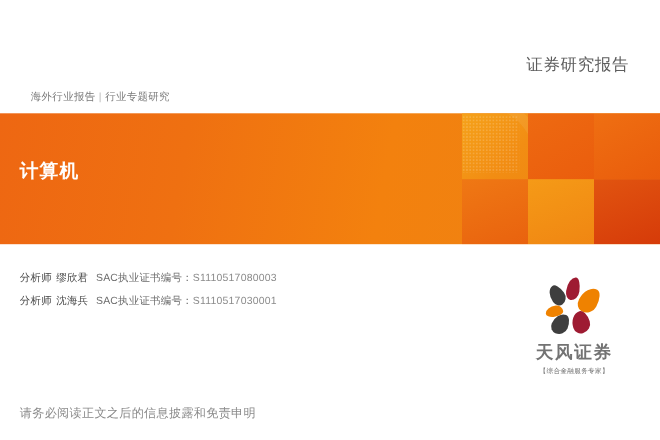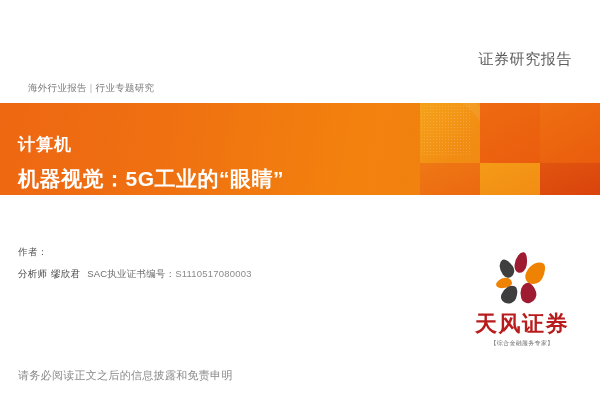--- a/index.html
+++ b/index.html
@@ -65,21 +65,21 @@
     color: #b9b9b9;
     margin: 0 3px;
   }
 
   
   .banner {
     position: absolute;
     left: 0;
     top: 103px;
     width: 600px;
-    height: 92px;
+    height: 119px;
     overflow: hidden;
     background: linear-gradient(100deg, #ee6712 0%, #ef7011 28%, #f3810e 58%, #f08211 78%, #ee7d10 100%);
   }
 
   
   .mosaic {
     position: absolute;
     right: 0;
     top: 0;
     width: 180px;
@@ -194,23 +194,23 @@
   
   .petal.p3 { width: 17px; height: 24px; background: #ef8200; left: 36px; top: 9px;  transform: rotate(28deg); }
   
   .petal.p4 { width: 16px; height: 10px; background: #ef8200; left: 5px;  top: 26px; transform: rotate(-6deg); }
   
   .petal.p5 { width: 15px; height: 19px; background: #3e3e3e; left: 11px; top: 33px; transform: rotate(22deg); }
   
   .petal.p6 { width: 16px; height: 20px; background: #9e1b32; left: 29px; top: 31px; transform: rotate(-18deg); }
 
   .logo-name {
-    font-size: 22px;
+    font-size: 16px;
     font-weight: bold;
-    color: #b91c1c;
+    color: #737373;
     letter-spacing: 1.5px;
     line-height: 1.1;
   }
   .logo-tagline {
     font-size: 6px;
     color: #6e6e6e;
     letter-spacing: 0.3px;
     margin-top: 3px;
   }
 
@@ -240,31 +240,32 @@
     <div class="mosaic">
       <div class="tile t1"></div>
       <div class="tile t2"></div>
       <div class="tile t3"></div>
       <div class="tile t4"></div>
       <div class="tile t5"></div>
       <div class="tile t6"></div>
     </div>
     <div class="banner-text">
       <div class="sector">计算机</div>
-      <div class="headline">机器视觉：5G工业的“眼睛”</div>
     </div>
   </div>
 
   <div class="authors">
-    <div class="authors-label">作者：</div>
 
     <div class="author-row">
       <span class="author-role">分析师</span><span class="author-name">缪欣君</span><span class="author-cert-label">SAC执业证书编号：</span><span class="author-cert-no">S1110517080003</span>
     </div>
 
+    <div class="author-row">
+      <span class="author-role">分析师</span><span class="author-name">沈海兵</span><span class="author-cert-label">SAC执业证书编号：</span><span class="author-cert-no">S1110517030001</span>
+    </div>
   </div>
 
   <div class="logo">
     <div class="logo-mark">
       <span class="petal p1"></span>
       <span class="petal p2"></span>
       <span class="petal p3"></span>
       <span class="petal p4"></span>
       <span class="petal p5"></span>
       <span class="petal p6"></span>

